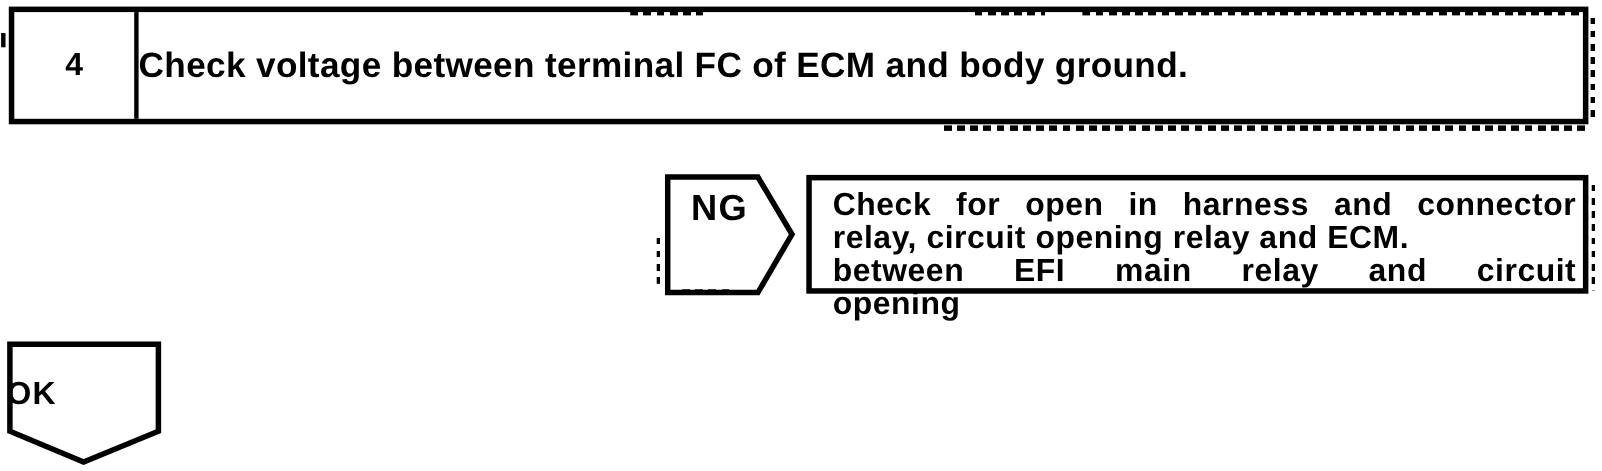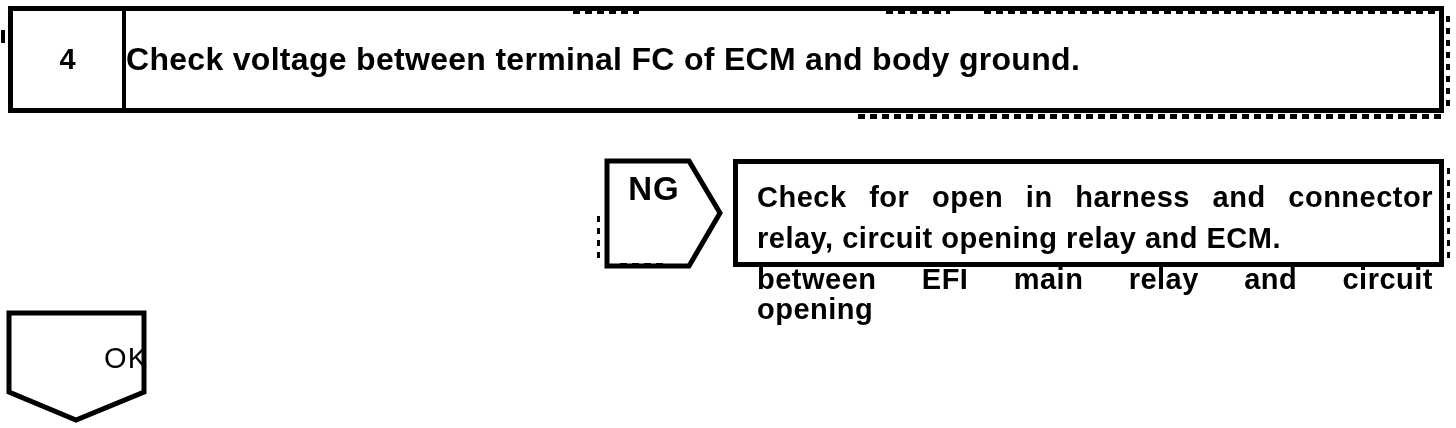--- a/index.html
+++ b/index.html
@@ -64,38 +64,37 @@
     box-sizing: border-box;
     padding: 7px 6px 0 19px;
     background: #fff;
   }
   .ng-box .line {
     font-size: 29px;
     line-height: 30px;
     font-weight: 700;
     letter-spacing: 0.5px;
     white-space: nowrap;
-    margin-top: 11px;
   }
   .ng-box .line.fill {
     white-space: normal;
     text-align: justify;
     text-align-last: justify;
   }
   .ng-box .line.wide { word-spacing: 10px; }
 
   
   .ok-pentagon { position: absolute; left: 6px; top: 310px; }
   .ok-label {
     position: absolute;
     left: 6px; top: 342px;
     width: 142px;
-    text-align: right;
+    text-align: left;
     font-size: 29px;
-    font-weight: 400;
+    font-weight: 700;
     letter-spacing: 1px;
   }
 
   
   .hdash { position: absolute; background: repeating-linear-gradient(90deg, #000 0 7px, transparent 7px 12px); }
   .vdash { position: absolute; background: repeating-linear-gradient(180deg, #000 0 6px, transparent 6px 12px); }
   .speck { position: absolute; background: #000; }
   .a1 { left: 573px; top: 10px; width: 66px; height: 4px; }
   .a2 { left: 886px; top: 10px; width: 64px; height: 4px; }
   .a3 { left: 984px; top: 10px; width: 459px; height: 4px; }

